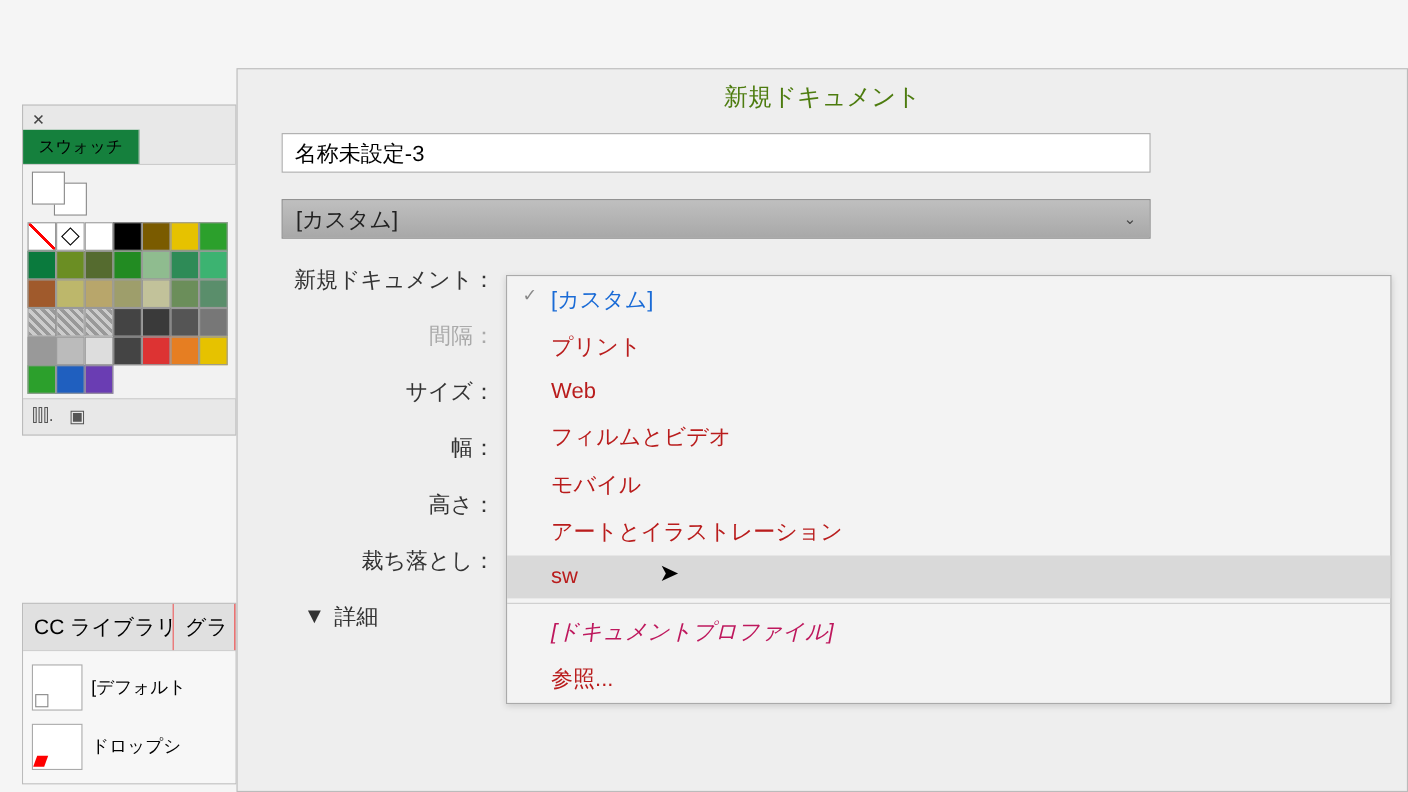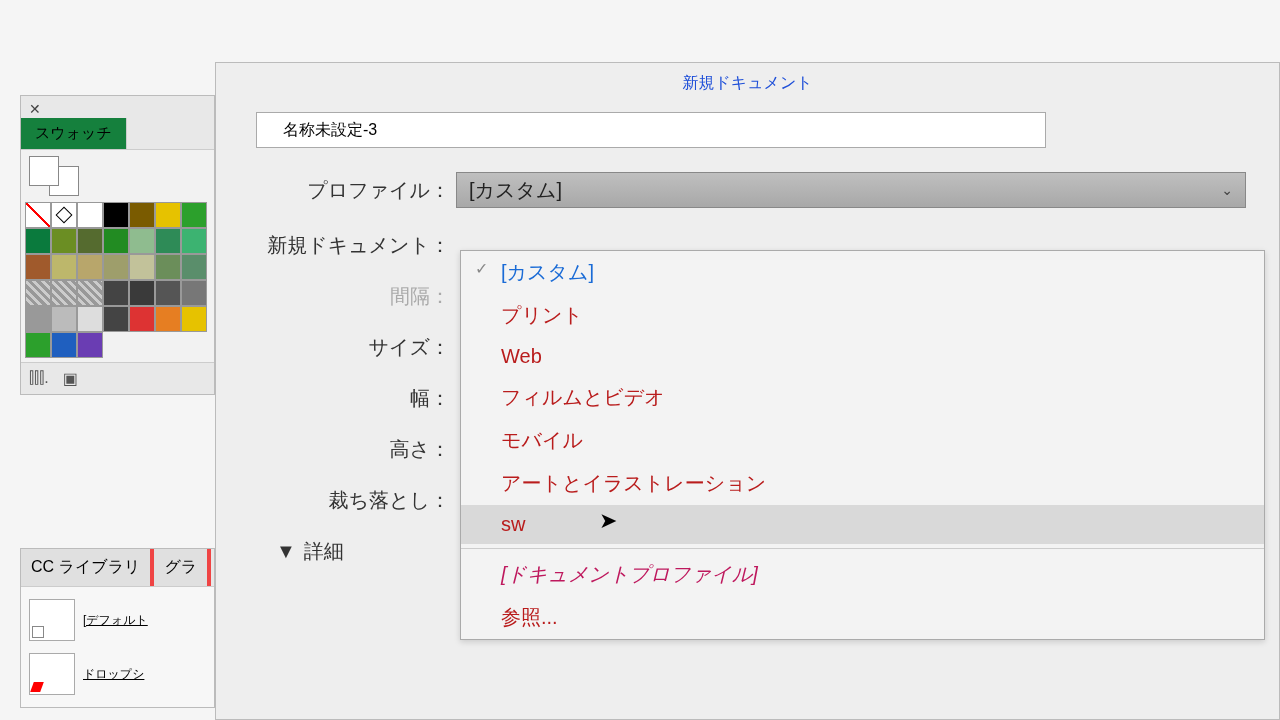--- a/index.html
+++ b/index.html
@@ -28,39 +28,39 @@
   .sw.reg { background: #fff; position: relative; }
   .sw.reg::after { content:""; position:absolute; left:50%; top:50%; width:10px; height:10px; border:1px solid #000; transform:translate(-50%,-50%) rotate(45deg); }
   .sw.pat { background: repeating-linear-gradient(45deg,#999,#999 3px,#ccc 3px,#ccc 6px); }
   .sw.fold { background:#444; position:relative; }
   .panel-footer { border-top:1px solid #ccc; padding:6px 8px; display:flex; gap:14px; font-size:16px; color:#555; }
 
   .lib-panel {
     position:absolute; left:20px; top:548px; width:195px; background:#e8e8e8; border:1px solid #bbb;
   }
   .lib-tabs { display:flex; border-bottom:1px solid #ccc; }
-  .lib-tab { padding:8px 10px; font-size:16px; background:#e0e0e0; border-right:4px solid #ef4444; white-space:nowrap; overflow:hidden; }
+  .lib-tab { padding:8px 10px; font-size:19px; background:#e0e0e0; border-right:1px solid #ef4444; white-space:nowrap; overflow:hidden; }
   .lib-body { background:#f7f7f7; padding:6px; }
-  .lib-item { display:flex; align-items:center; gap:8px; padding:6px 2px; font-size:12px;text-decoration:underline; }
+  .lib-item { display:flex; align-items:center; gap:8px; padding:6px 2px; font-size:16px; }
   .lib-thumb { width:46px; height:42px; border:1px solid #aaa; background:#fff; position:relative; }
   .lib-thumb::after { content:""; position:absolute; left:2px; bottom:2px; width:10px; height:10px; border:1px solid #888; }
   .lib-thumb.red::after { background:red; border:none; transform: skewX(-20deg); }
 
   
   .dialog {
     position:absolute; left:215px; top:62px; right:0; bottom:0;
     background:#eee; border:1px solid #bbb;
   }
-  .dialog-title { text-align:center; font-size:16px; padding:10px 0 18px 0; color:#1d4ed8; }
+  .dialog-title { text-align:center; font-size:22px; padding:10px 0 18px 0; color:#4d7c0f; }
   .form { padding: 0 20px 0 40px; }
   .row { display:flex; align-items:center; margin-bottom:24px; }
   .lbl { width: 200px; text-align:right; font-size:20px; color:#333; padding-right:6px; }
   .lbl.dim { color:#aaa; }
   .val { flex:1; }
-  .text-input { width: 790px; height:36px; background:#fff; border:1px solid #aaa; font-size:16px; padding:0 26px; }
+  .text-input { width: 790px; height:36px; background:#fff; border:1px solid #aaa; font-size:20px; padding:0 11px; }
   .select-closed {
     width: 790px; height:36px; background:linear-gradient(#bfbfbf,#a8a8a8);
     border:1px solid #888; font-size:20px; padding:0 12px; display:flex; align-items:center; justify-content:space-between; color:#222;
   }
   .chev { font-size:14px; color:#444; }
   .details-row { display:flex; align-items:center; gap:8px; font-size:20px; color:#333; margin-left:20px; margin-top:12px; }
   .tri { display:inline-block; transform: rotate(0deg); }
 
   
   .dropdown {
@@ -153,21 +153,20 @@
   </div>
 </div>
 
 <div class="dialog">
   <div class="dialog-title">新規ドキュメント</div>
   <div class="form">
     <div class="row">
       <div class="val"><input class="text-input" value="名称未設定-3" style=""></div>
     </div>
     <div class="row">
-      <div class="lbl">プロファイル：</div>
       <div class="val">
         <div class="select-closed">
           <span>[カスタム]</span>
           <span class="chev">⌄</span>
         </div>
       </div>
     </div>
     <div class="row">
         <div class="lbl">新規ドキュメント：</div>
       </div>

